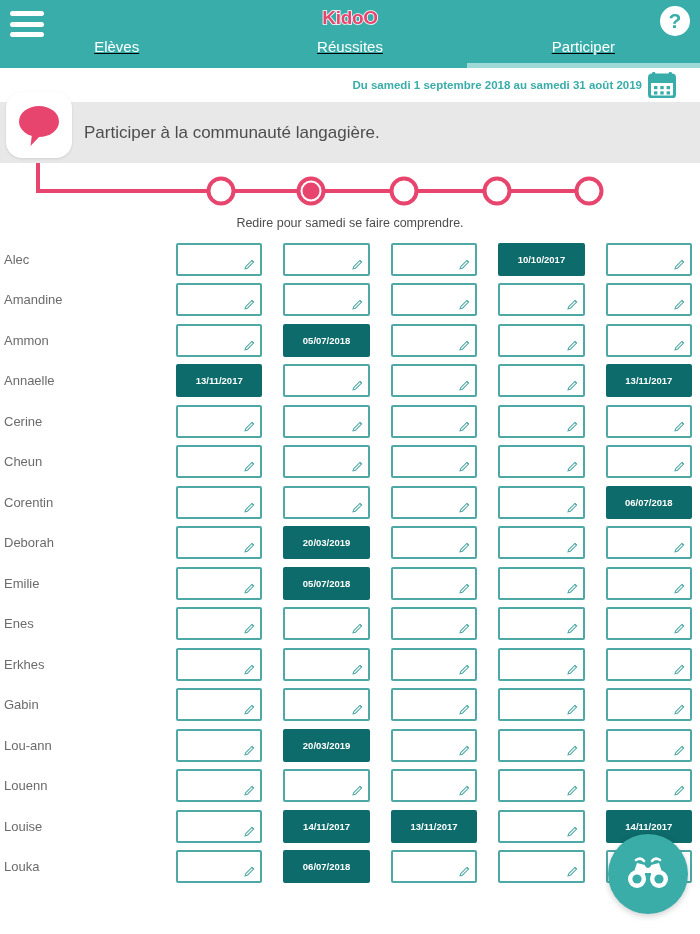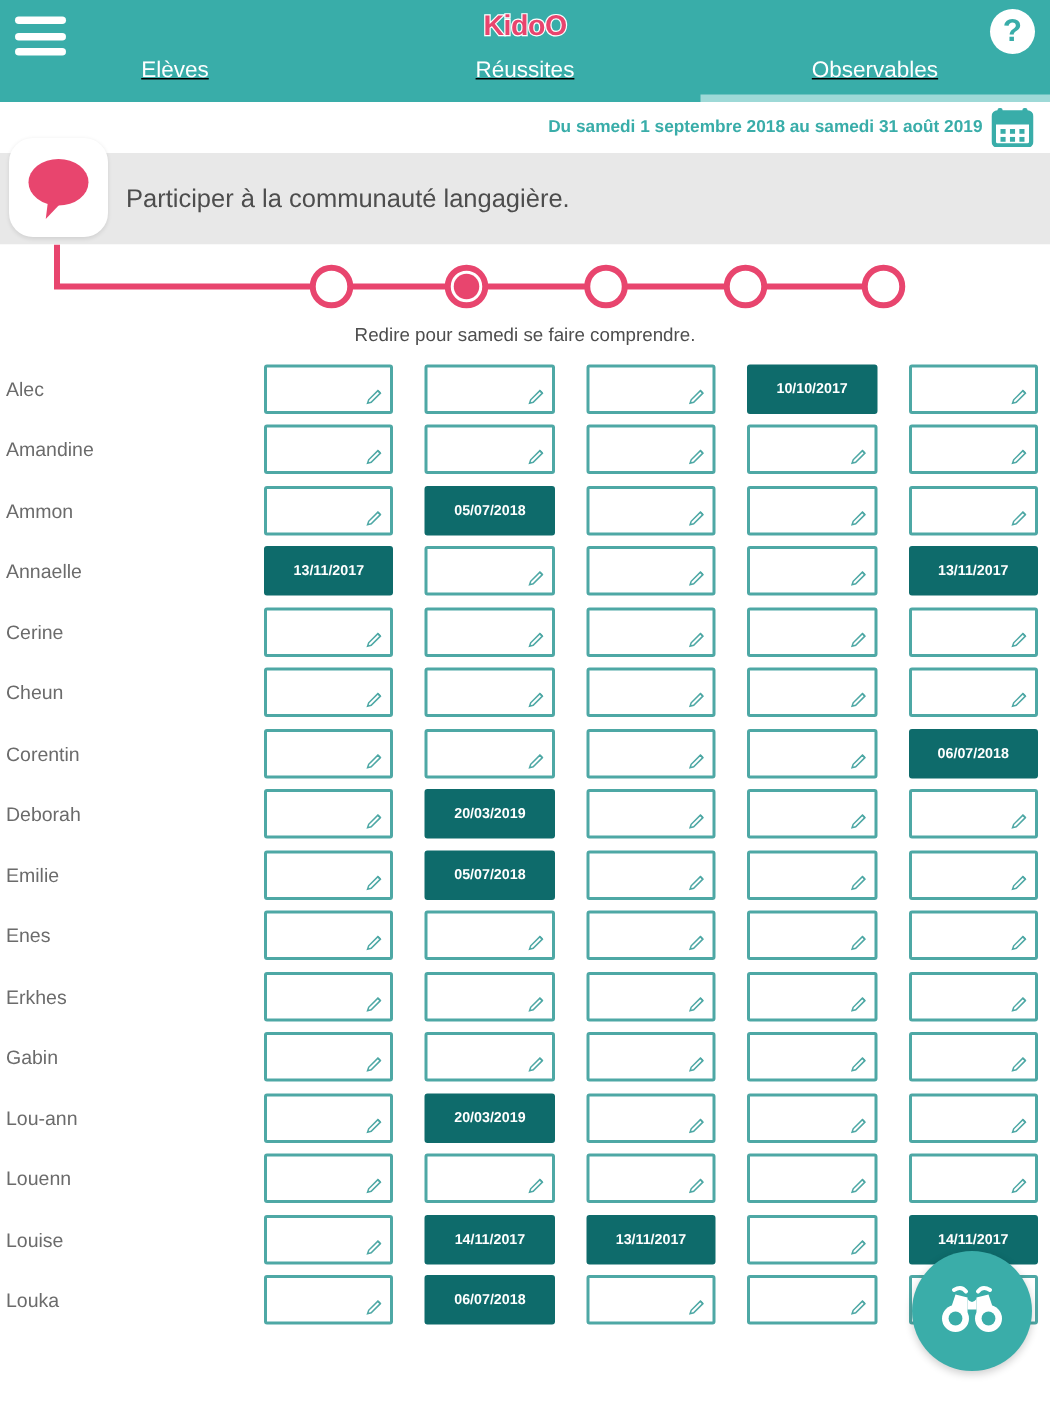--- a/index.html
+++ b/index.html
@@ -61,21 +61,21 @@
   .tab.active::after {
     content: ""; position: absolute;
     left: 0; right: 0; bottom: 0; height: 5px;
     background: #9ed9d7;
   }
 
   
   .daterow {
     height: 34px; background: #ffffff;
     display: flex; align-items: center; justify-content: flex-end;
-    padding-right: 11px;
+    padding-right: 24px;
   }
   .daterange {
     font-size: 11.5px; font-weight: bold; color: #39ada9;
     margin-right: 6px; cursor: pointer;
   }
   .cal-icon { width: 28px; height: 26px; cursor: pointer; }
 
   
   .banner {
     position: relative;
@@ -168,21 +168,21 @@
   </div>
 
   <div class="tabs">
     <div class="tab">
       <span class="tlabel">Elèves</span>
     </div>
     <div class="tab">
       <span class="tlabel">Réussites</span>
     </div>
     <div class="tab active">
-      <span class="tlabel">Observables</span>
+      <span class="tlabel">Participer</span>
     </div>
   </div>
 </div>
 
 <div class="daterow">
   <div class="daterange">Du samedi 1 septembre 2018 au samedi 31 août 2019</div>
   <svg class="cal-icon" viewBox="0 0 28 26">
     <rect x="4" y="0" width="3.4" height="5.5" rx="1.4" fill="#39ada9"></rect>
     <rect x="20.6" y="0" width="3.4" height="5.5" rx="1.4" fill="#39ada9"></rect>
     <rect x="1.5" y="3" width="25" height="22" rx="2.5" fill="none" stroke="#39ada9" stroke-width="3"></rect>

